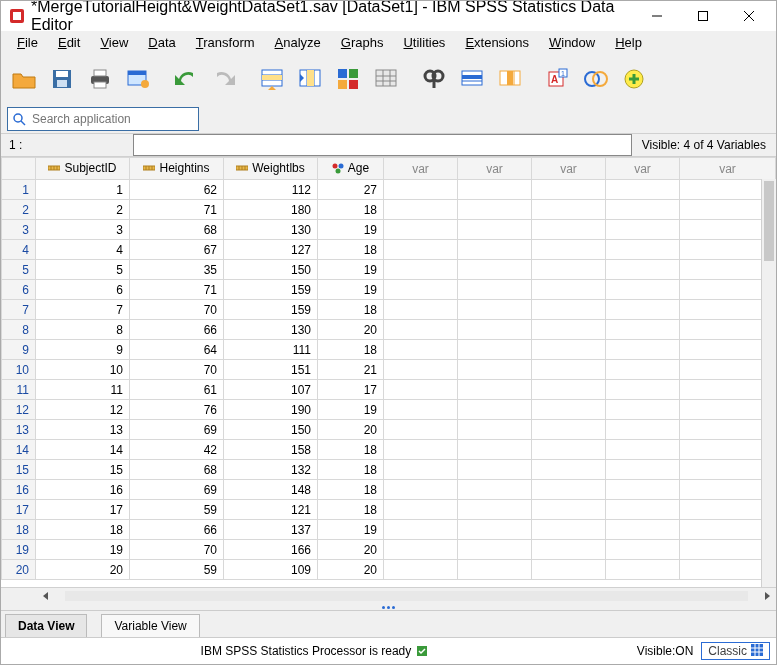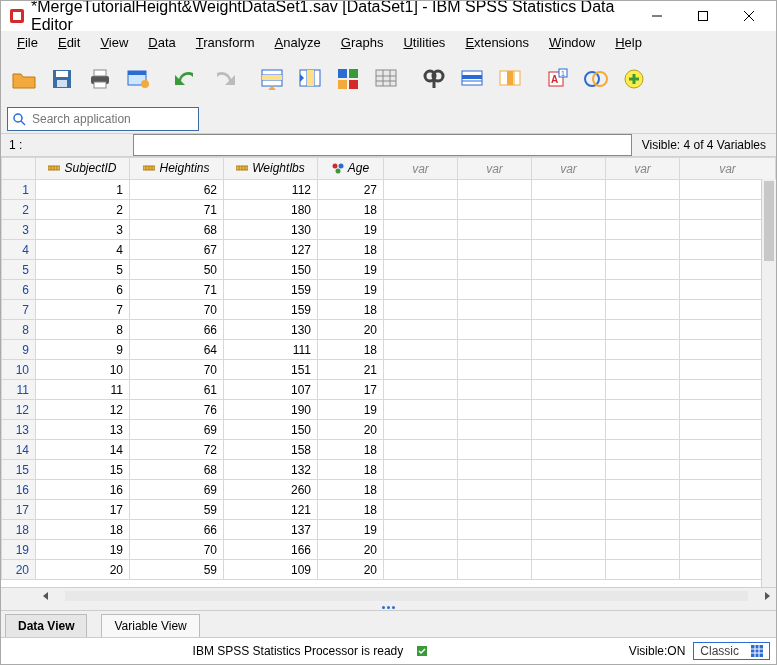--- a/index.html
+++ b/index.html
@@ -25,41 +25,41 @@
   .searchbox input{border:none;outline:none;flex:1;font-size:12px;height:18px;}
   
   .inforow{display:flex;align-items:center;height:22px;background:#f0f0f0;padding:0 4px;border-top:1px solid #d0d0d0;border-bottom:1px solid #d0d0d0;}
   .inforow .cellref{width:120px;font-size:12px;padding-left:4px;}
   .inforow .cellval{flex:1;margin:0 4px;border:1px solid #888;height:18px;background:#fff;}
   .inforow .visible{font-size:12px;padding:0 6px;white-space:nowrap;}
   
   .gridwrap{flex:1;display:flex;flex-direction:column;overflow:hidden;position:relative;}
   table.grid{border-collapse:collapse;table-layout:fixed;width:100%;font-size:12px;}
   table.grid th,table.grid td{border:1px solid #d8d8d8;height:20px;padding:0 6px;box-sizing:border-box;overflow:hidden;white-space:nowrap;}
-  table.grid th{background:#f4f4f4;font-weight:normal;text-align:center;font-style:italic;}
+  table.grid th{background:#f4f4f4;font-weight:normal;text-align:center;}
   table.grid th.rowhdr{width:34px;text-align:right;padding-right:6px;color:#1a4aa3;background:#f4f4f4;}
   table.grid td.rowhdr{width:34px;text-align:right;padding-right:6px;color:#1a4aa3;background:#f4f4f4;}
   table.grid td.num{text-align:right;}
   table.grid th.colhdr{height:22px;}
   .colicon{display:inline-flex;align-items:center;gap:4px;justify-content:center;}
   .scrollh{height:16px;background:#f0f0f0;border-top:1px solid #d0d0d0;display:flex;align-items:center;}
   .scrollh .thumbtrack{flex:1;margin:0 14px;height:10px;background:#e8e8e8;position:relative;}
   .scrollv{position:absolute;right:0;top:22px;bottom:0;width:14px;background:#f0f0f0;border-left:1px solid #d0d0d0;}
   .scrollv .vthumb{width:10px;margin:2px;height:80px;background:#c8c8c8;}
   
   .splitdots{height:6px;display:flex;justify-content:center;align-items:center;gap:2px;background:#f0f0f0;}
   .splitdots span{width:3px;height:3px;background:#2a6bd4;border-radius:50%;}
   
   .bottomtabs{display:flex;align-items:flex-end;height:26px;background:#f0f0f0;border-top:1px solid #ccc;padding-left:4px;}
   .bottomtabs .tab{padding:4px 12px;border:1px solid #bbb;border-bottom:none;background:#f8f8f8;font-size:12px;margin-right:14px;}
   .bottomtabs .tab.active{background:#e6e6e6;font-weight:bold;}
   
   .statusbar{display:flex;align-items:center;height:26px;background:#fff;border-top:1px solid #ccc;font-size:12px;}
   .statusbar .spacer{flex:1;}
-  .statusbar .stat{padding:0 8px;display:flex;align-items:center;gap:12px;}
+  .statusbar .stat{padding:0 8px;display:flex;align-items:flex-start;gap:4px;}
   .statusbar .stat.classic{border:1px solid #2a6bd4;color:#404040;padding:1px 6px;margin-right:6px;}
   .colw-sub{width:94px;} .colw-h{width:94px;} .colw-w{width:94px;} .colw-a{width:66px;} .colw-var{width:74px;}
   .gridscroll{overflow:hidden;position:relative;flex:1;}
 </style>
 </head>
 <body>
 
 <div class="window">
 
   <div class="titlebar">
@@ -339,21 +339,21 @@
               <td class="num colw-a">18</td>
               <td class="colw-var"></td>
               <td class="colw-var"></td>
               <td class="colw-var"></td>
               <td class="colw-var"></td>
               <td></td>
             </tr>
             <tr>
               <td class="rowhdr">5</td>
               <td class="num colw-sub">5</td>
-              <td class="num colw-h">50</td>
+              <td class="num colw-h">35</td>
               <td class="num colw-w">150</td>
               <td class="num colw-a">19</td>
               <td class="colw-var"></td>
               <td class="colw-var"></td>
               <td class="colw-var"></td>
               <td class="colw-var"></td>
               <td></td>
             </tr>
             <tr>
               <td class="rowhdr">6</td>
@@ -447,21 +447,21 @@
               <td class="num colw-a">20</td>
               <td class="colw-var"></td>
               <td class="colw-var"></td>
               <td class="colw-var"></td>
               <td class="colw-var"></td>
               <td></td>
             </tr>
             <tr>
               <td class="rowhdr">14</td>
               <td class="num colw-sub">14</td>
-              <td class="num colw-h">72</td>
+              <td class="num colw-h">42</td>
               <td class="num colw-w">158</td>
               <td class="num colw-a">18</td>
               <td class="colw-var"></td>
               <td class="colw-var"></td>
               <td class="colw-var"></td>
               <td class="colw-var"></td>
               <td></td>
             </tr>
             <tr>
               <td class="rowhdr">15</td>
@@ -472,21 +472,21 @@
               <td class="colw-var"></td>
               <td class="colw-var"></td>
               <td class="colw-var"></td>
               <td class="colw-var"></td>
               <td></td>
             </tr>
             <tr>
               <td class="rowhdr">16</td>
               <td class="num colw-sub">16</td>
               <td class="num colw-h">69</td>
-              <td class="num colw-w">260</td>
+              <td class="num colw-w">148</td>
               <td class="num colw-a">18</td>
               <td class="colw-var"></td>
               <td class="colw-var"></td>
               <td class="colw-var"></td>
               <td class="colw-var"></td>
               <td></td>
             </tr>
             <tr>
               <td class="rowhdr">17</td>
               <td class="num colw-sub">17</td>

